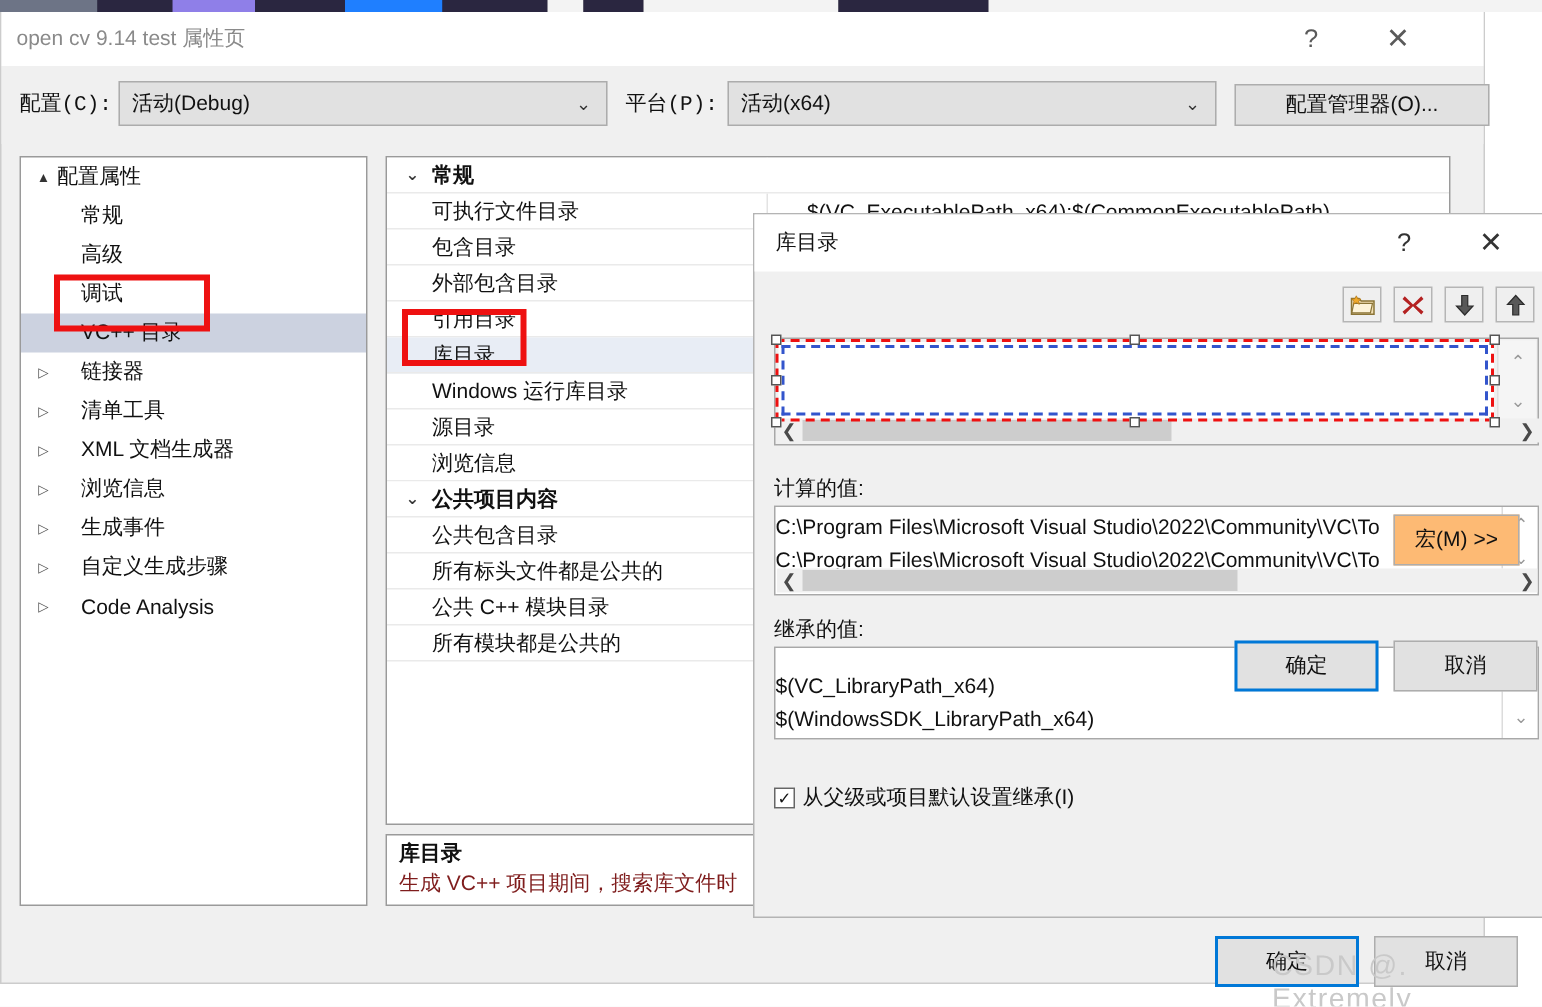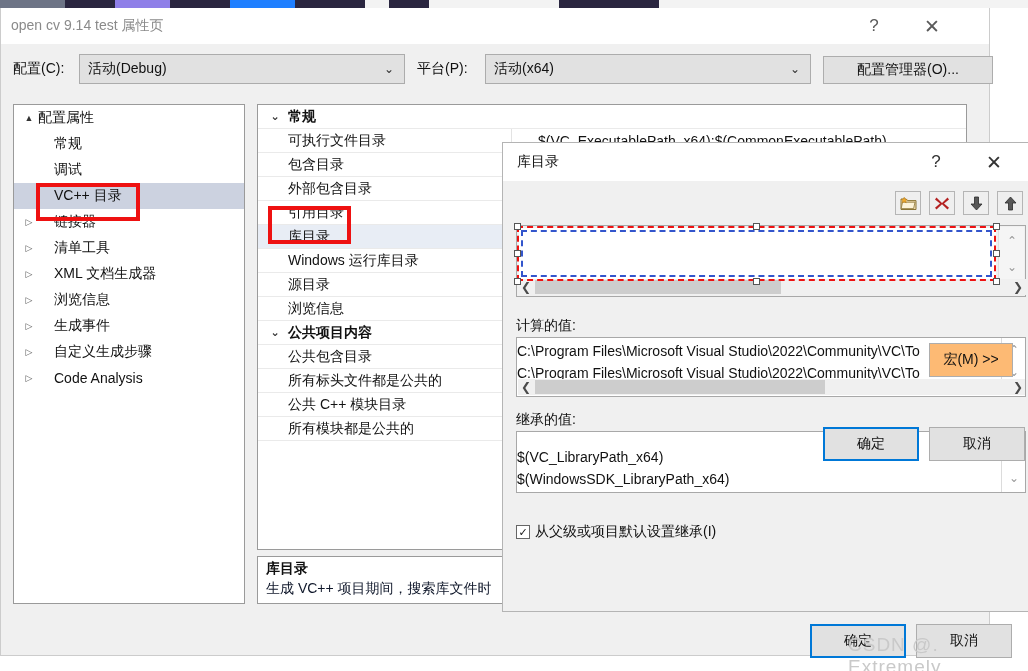--- a/index.html
+++ b/index.html
@@ -23,21 +23,21 @@
              border:1px solid #cccccc; border-top:none; }
   .titlebar { position:absolute; left:0; top:0; width:988px; height:36px; background:#ffffff; }
   .title-text { position:absolute; left:10px; top:9px; font-size:14px; color:#8a8a8a; }
   .tb-btn { position:absolute; top:0; width:46px; height:36px; display:flex; align-items:center;
             justify-content:center; color:#5a5a5a; font-size:17px; cursor:default; }
   .tb-help { right:92px; }
   .tb-close { right:34px; font-size:19px; }
 
   
   .cfgrow { position:absolute; left:0; top:36px; width:988px; height:52px; background:#f0f0f0; }
-  .cfglabel { position:absolute; font-size:14px; color:#111; top:16px; }
+  .cfglabel { position:absolute; font-size:14px; color:#111; top:16px;font-family:Liberation Mono, monospace; }
   .combo { position:absolute; top:10px; height:30px; background:#e1e1e1; border:1px solid #acacac;
            display:flex; align-items:center; padding-left:8px; font-size:14px; color:#111; }
   .combo .chev { position:absolute; right:10px; top:7px; font-size:12px; color:#333; }
   .pushbtn { position:absolute; background:#e1e1e1; border:1px solid #adadad; font-size:14px;
              color:#111; display:flex; align-items:center; justify-content:center; cursor:default; }
 
   
   .treepane { position:absolute; left:12px; top:96px; width:232px; height:500px;
               background:#ffffff; border:1px solid #9a9a9a; overflow:hidden; }
   .tnode { position:relative; height:26px; display:flex; align-items:center; font-size:14px; color:#111; }
@@ -56,21 +56,21 @@
   .gchev { width:18px; margin-left:8px; font-size:11px; color:#333; text-align:center; }
   .gname { font-size:14px; color:#111; margin-left:4px; }
   .grow.item .gname { margin-left:30px; }
   .gval { position:absolute; left:280px; font-size:14px; color:#111; white-space:nowrap; }
   .gsplit { position:absolute; left:253px; top:0; bottom:0; width:1px; background:#e3e3e3; }
 
   
   .descpane { position:absolute; left:256px; top:548px; width:710px; height:48px;
               background:#ffffff; border:1px solid #9a9a9a; overflow:hidden; }
   .desc-title { position:absolute; left:8px; top:3px; font-size:14px; font-weight:bold; color:#111; }
-  .desc-body { position:absolute; left:8px; top:23px; font-size:14px; color:#0f172a; white-space:nowrap; }
+  .desc-body { position:absolute; left:8px; top:23px; font-size:14px; color:#7f1d1d; white-space:nowrap; }
 
   
   .pbtn-ok { left:810px; top:624px; width:96px; height:34px; background:#e1e1e1;
              border:2px solid #0078d7; }
   .pbtn-cancel { left:916px; top:624px; width:96px; height:34px; background:#e1e1e1; border:1px solid #adadad; }
 
   
   .modal { position:absolute; left:502px; top:142px; width:540px; height:470px;
            background:#f0f0f0; border:1px solid #b4b4b4; box-shadow:0 0 0 0 rgba(0,0,0,0); }
   .m-title { position:absolute; left:0; top:0; width:538px; height:38px; background:#ffffff; }
@@ -168,20 +168,24 @@
           <div class="tnode">
             <span class="tarrow open">▲</span>
             <span class="tlabel">配置属性</span>
           </div>
           <div class="tnode child">
             <span class="tarrow"></span>
             <span class="tlabel">常规</span>
           </div>
           <div class="tnode child">
             <span class="tarrow"></span>
+            <span class="tlabel">高级</span>
+          </div>
+          <div class="tnode child">
+            <span class="tarrow"></span>
             <span class="tlabel">调试</span>
           </div>
           <div class="tnode sel child">
             <span class="tarrow"></span>
             <span class="tlabel">VC++ 目录</span>
           </div>
           <div class="tnode child">
             <span class="tarrow">▷</span>
             <span class="tlabel">链接器</span>
           </div>

